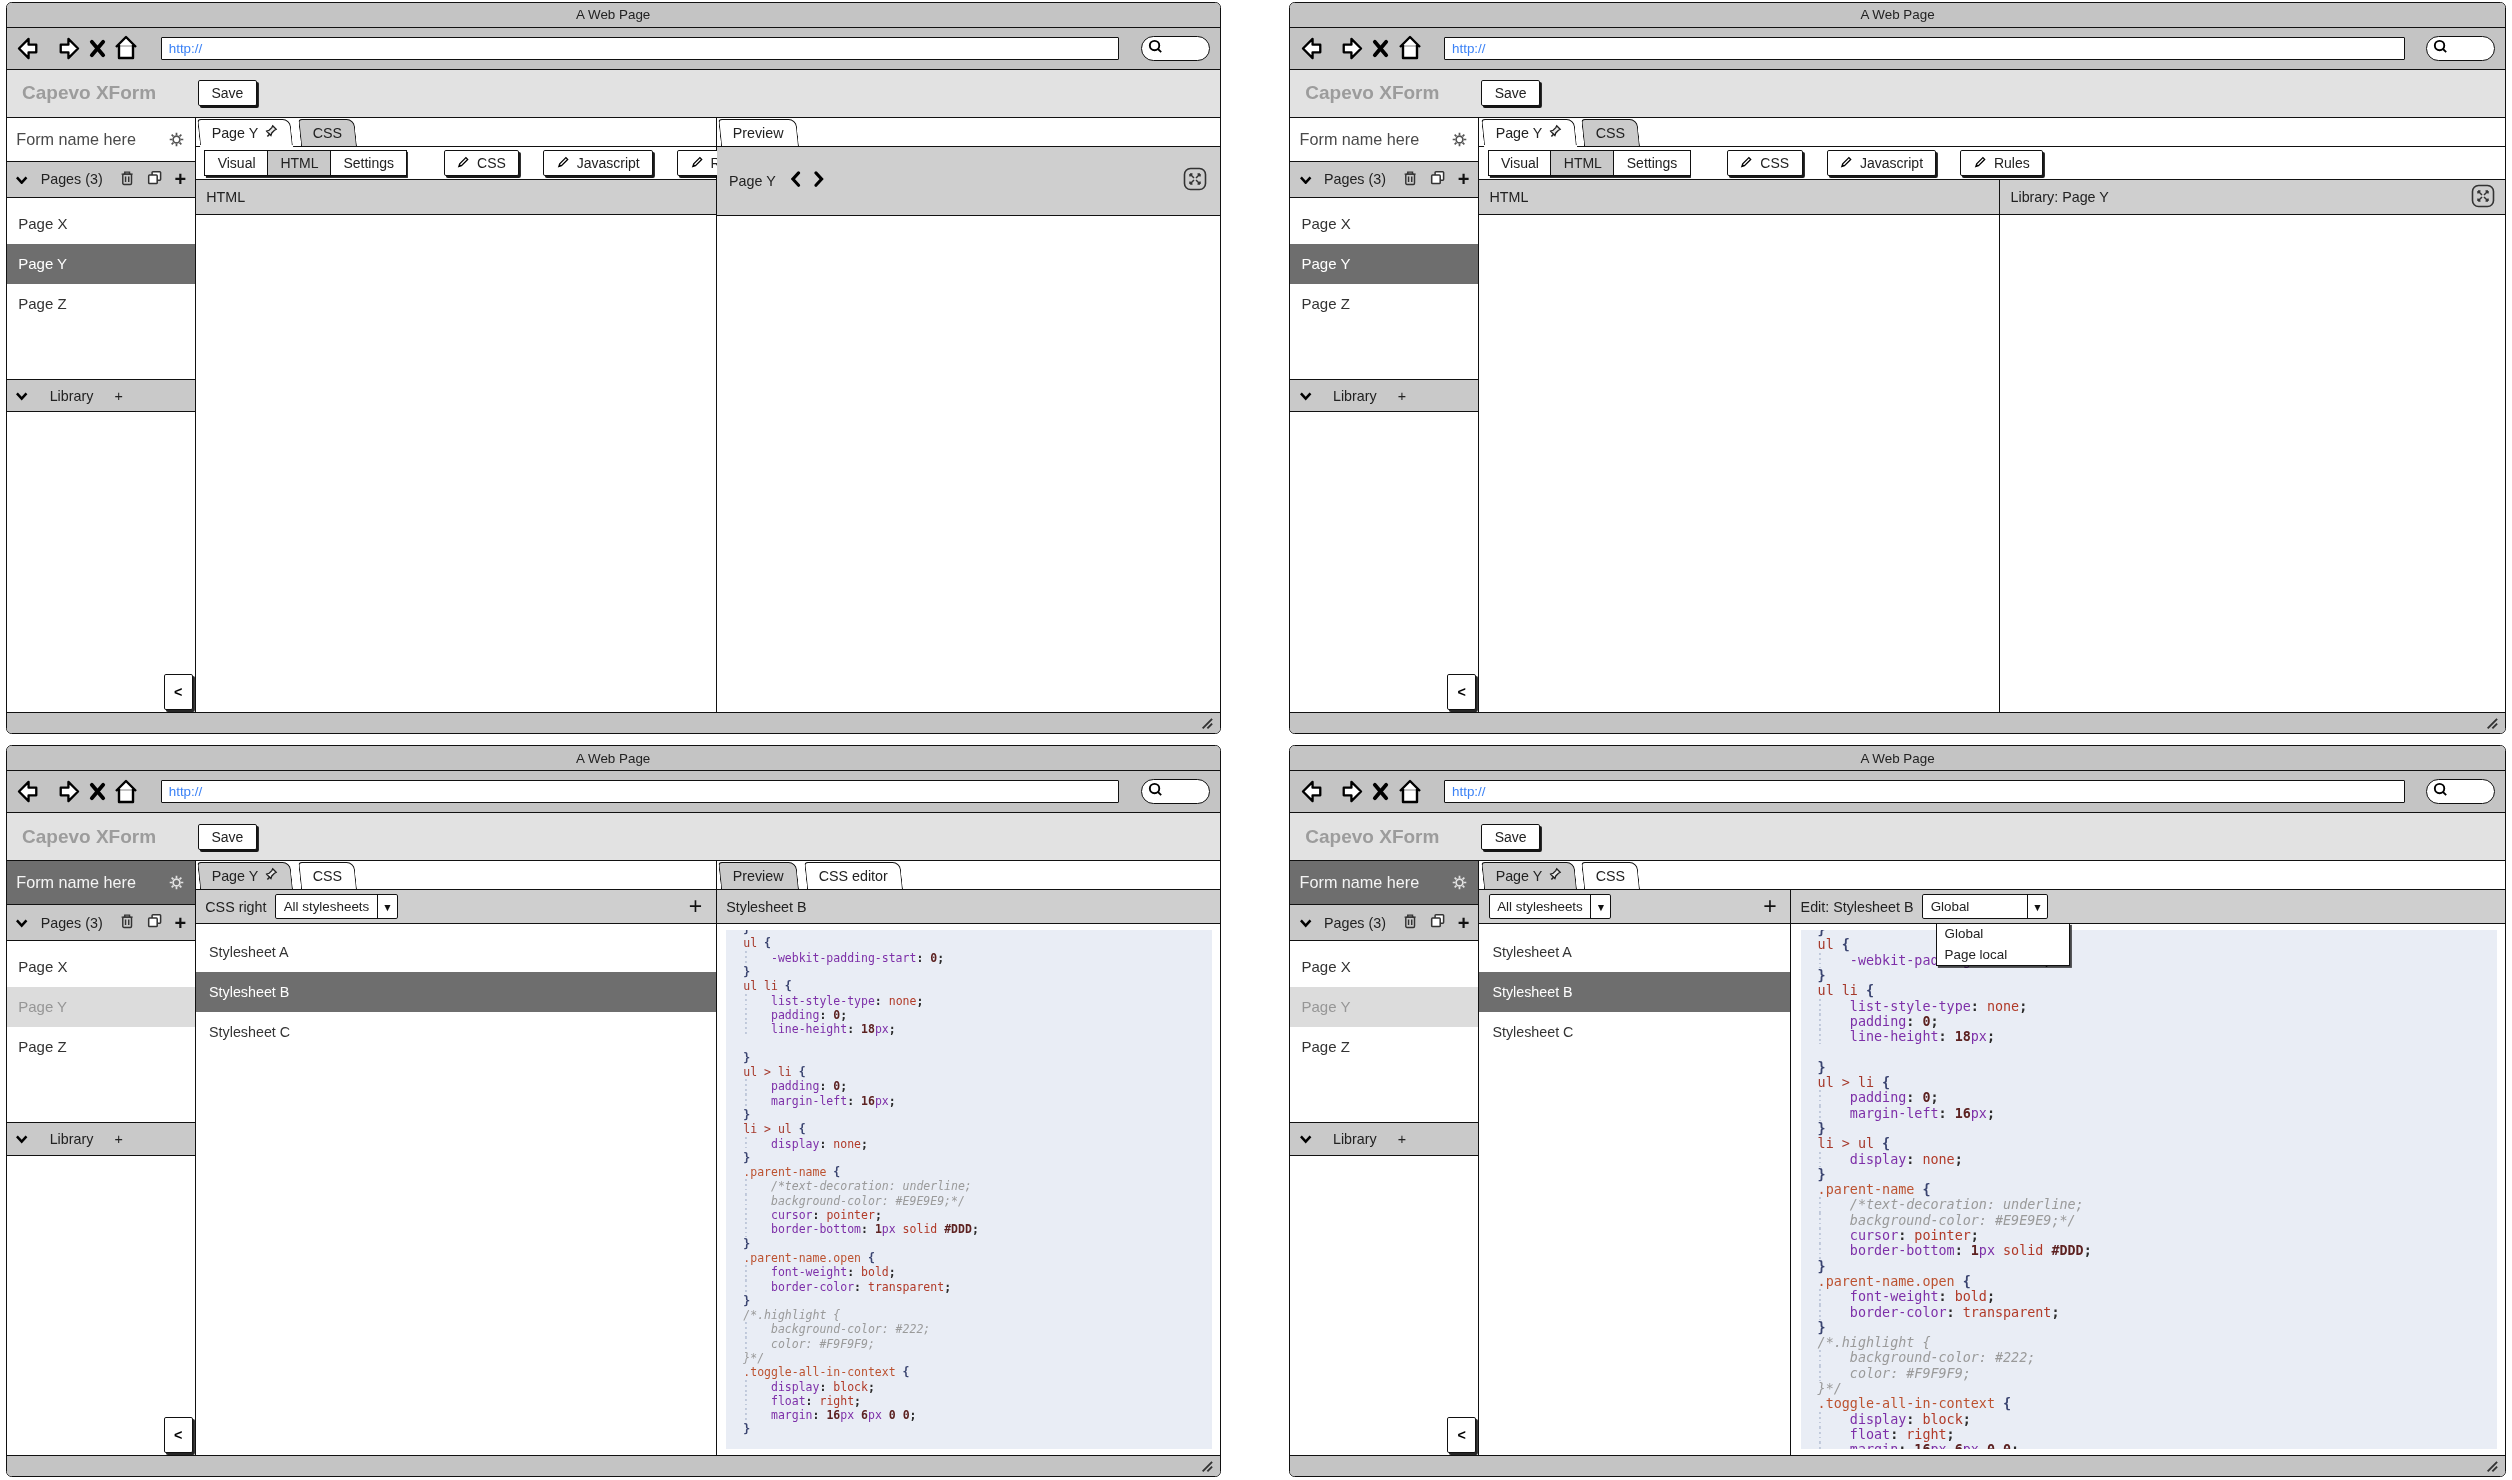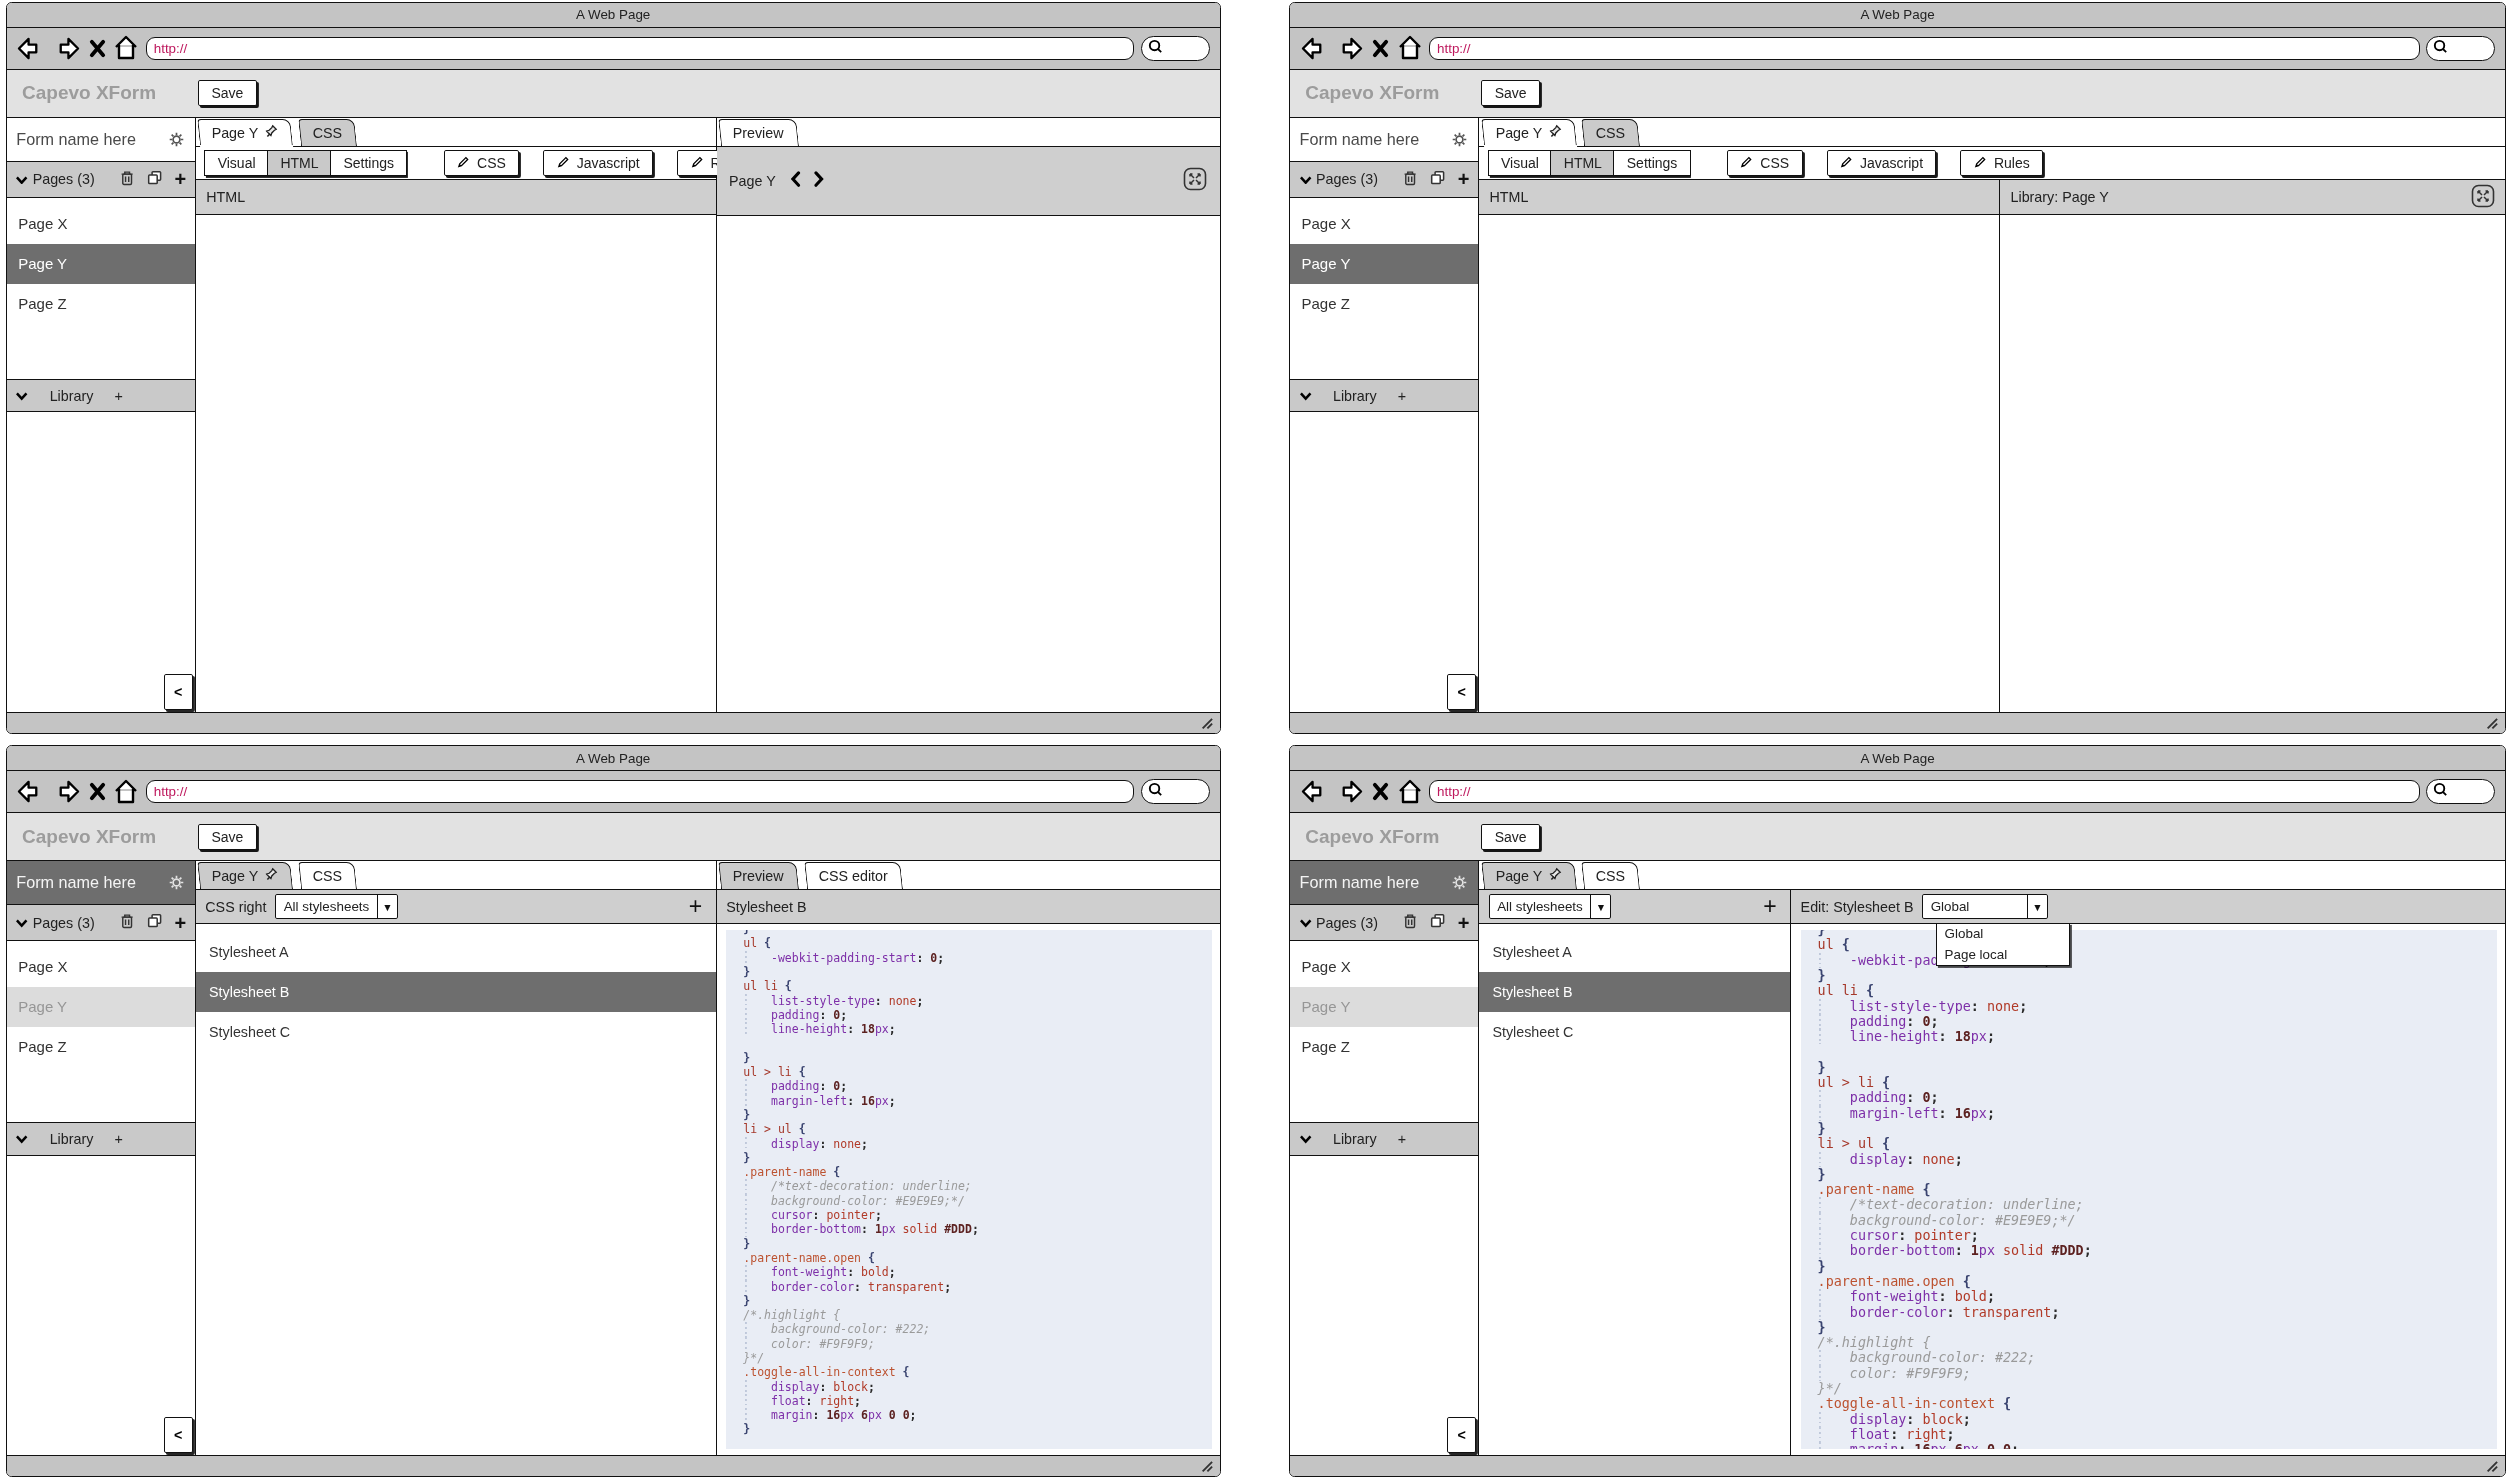--- a/index.html
+++ b/index.html
@@ -11,41 +11,41 @@
   #w0{left:5.7px;top:1.9px;width:1215px;height:732px;}
   #w1{left:1289px;top:1.9px;width:1217px;height:732px;}
   #w2{left:5.7px;top:745px;width:1215px;height:732px;}
   #w3{left:1289px;top:745px;width:1217px;height:732px;}
 
   .titlebar{flex:0 0 25px;background:#c4c4c4;border-bottom:1.9px solid #111;display:flex;
     align-items:center;justify-content:center;font-size:13.4px;color:#222;}
   .chrome{flex:0 0 42px;background:#c4c4c4;border-bottom:1.9px solid #111;display:flex;
     align-items:center;padding:0 9.6px;gap:6.7px;}
   .nav-ic{display:flex;align-items:center;}
-  .url{flex:1;height:23px;background:#fff;border:1.9px solid #111;border-radius:9px;
-    display:flex;align-items:center;padding-left:6.7px;font-size:13.4px;color:#be185d;margin:0 0;}
+  .url{flex:1;height:23px;background:#fff;border:1.9px solid #111;border-radius:1px;
+    display:flex;align-items:center;padding-left:6.7px;font-size:13.4px;color:#3b82f6;margin:0 15px;}
   .search{flex:0 0 69px;height:25px;border:1.9px solid #111;border-radius:12.4px;background:#fff;
     display:flex;align-items:center;padding-left:4.8px;}
 
   .appbar{flex:0 0 48px;background:#e2e2e2;border-bottom:1.9px solid #111;display:flex;
     align-items:center;padding-left:15.3px;}
   .brand{font-size:19px;font-weight:bold;color:#9c9c9c;width:176px;}
   .btn{height:26px;border:1.9px solid #111;background:#fff;display:flex;align-items:center;gap:6.7px;
     padding:0 12.4px;font-size:14px;color:#222;box-shadow:1.9px 1.9px 0 rgba(0,0,0,.9);border-radius:1.9px;}
 
   .content{flex:1;display:flex;min-height:0;}
   .sidebar{flex:0 0 189px;border-right:1.9px solid #111;display:flex;flex-direction:column;
     position:relative;background:#fff;min-height:0;}
   .form-row{flex:0 0 44px;border-bottom:1.9px solid #111;display:flex;align-items:center;
     padding:0 9.6px;font-size:16.2px;color:#4a4a4a;gap:5.7px;background:#fff;}
   .form-row .gear{margin-left:auto;color:#555;display:flex;}
   .form-row.dark{background:#6e6e6e;color:#f4f4f4;}
   .form-row.dark .gear{color:#e2e2e2;}
   .acc{flex:0 0 36px;background:#c9c9c9;border-bottom:1.9px solid #111;display:flex;
-    align-items:center;gap:4px;padding:0 8.6px;font-size:14.3px;color:#222;}
+    align-items:center;gap:12px;padding:0 8.6px;font-size:14.3px;color:#222;}
   .acc .icons{margin-left:auto;display:flex;align-items:center;gap:12.4px;}
   .acc .plus-sm{font-size:20px;font-weight:600;line-height:1;color:#111;}
   .pages-list{flex:0 0 182px;border-bottom:1.9px solid #111;padding-top:5.7px;background:#fff;}
   .pitem{height:40px;display:flex;align-items:center;padding-left:11.5px;font-size:15px;color:#333;}
   .lib-header{flex:0 0 32.5px;background:#c9c9c9;border-bottom:1.9px solid #111;display:flex;
     align-items:center;gap:21px;padding:0 8.6px;font-size:14.3px;color:#222;}
   .lib-body{flex:1;background:#fff;}
   .collapse{position:absolute;right:1.9px;bottom:1.9px;width:29px;height:36px;background:#fff;
     border:1.9px solid #111;box-shadow:1.9px 1.9px 0 rgba(0,0,0,.85);display:flex;align-items:center;
     justify-content:center;font-size:14.3px;font-weight:bold;border-radius:1.9px;z-index:4;}

